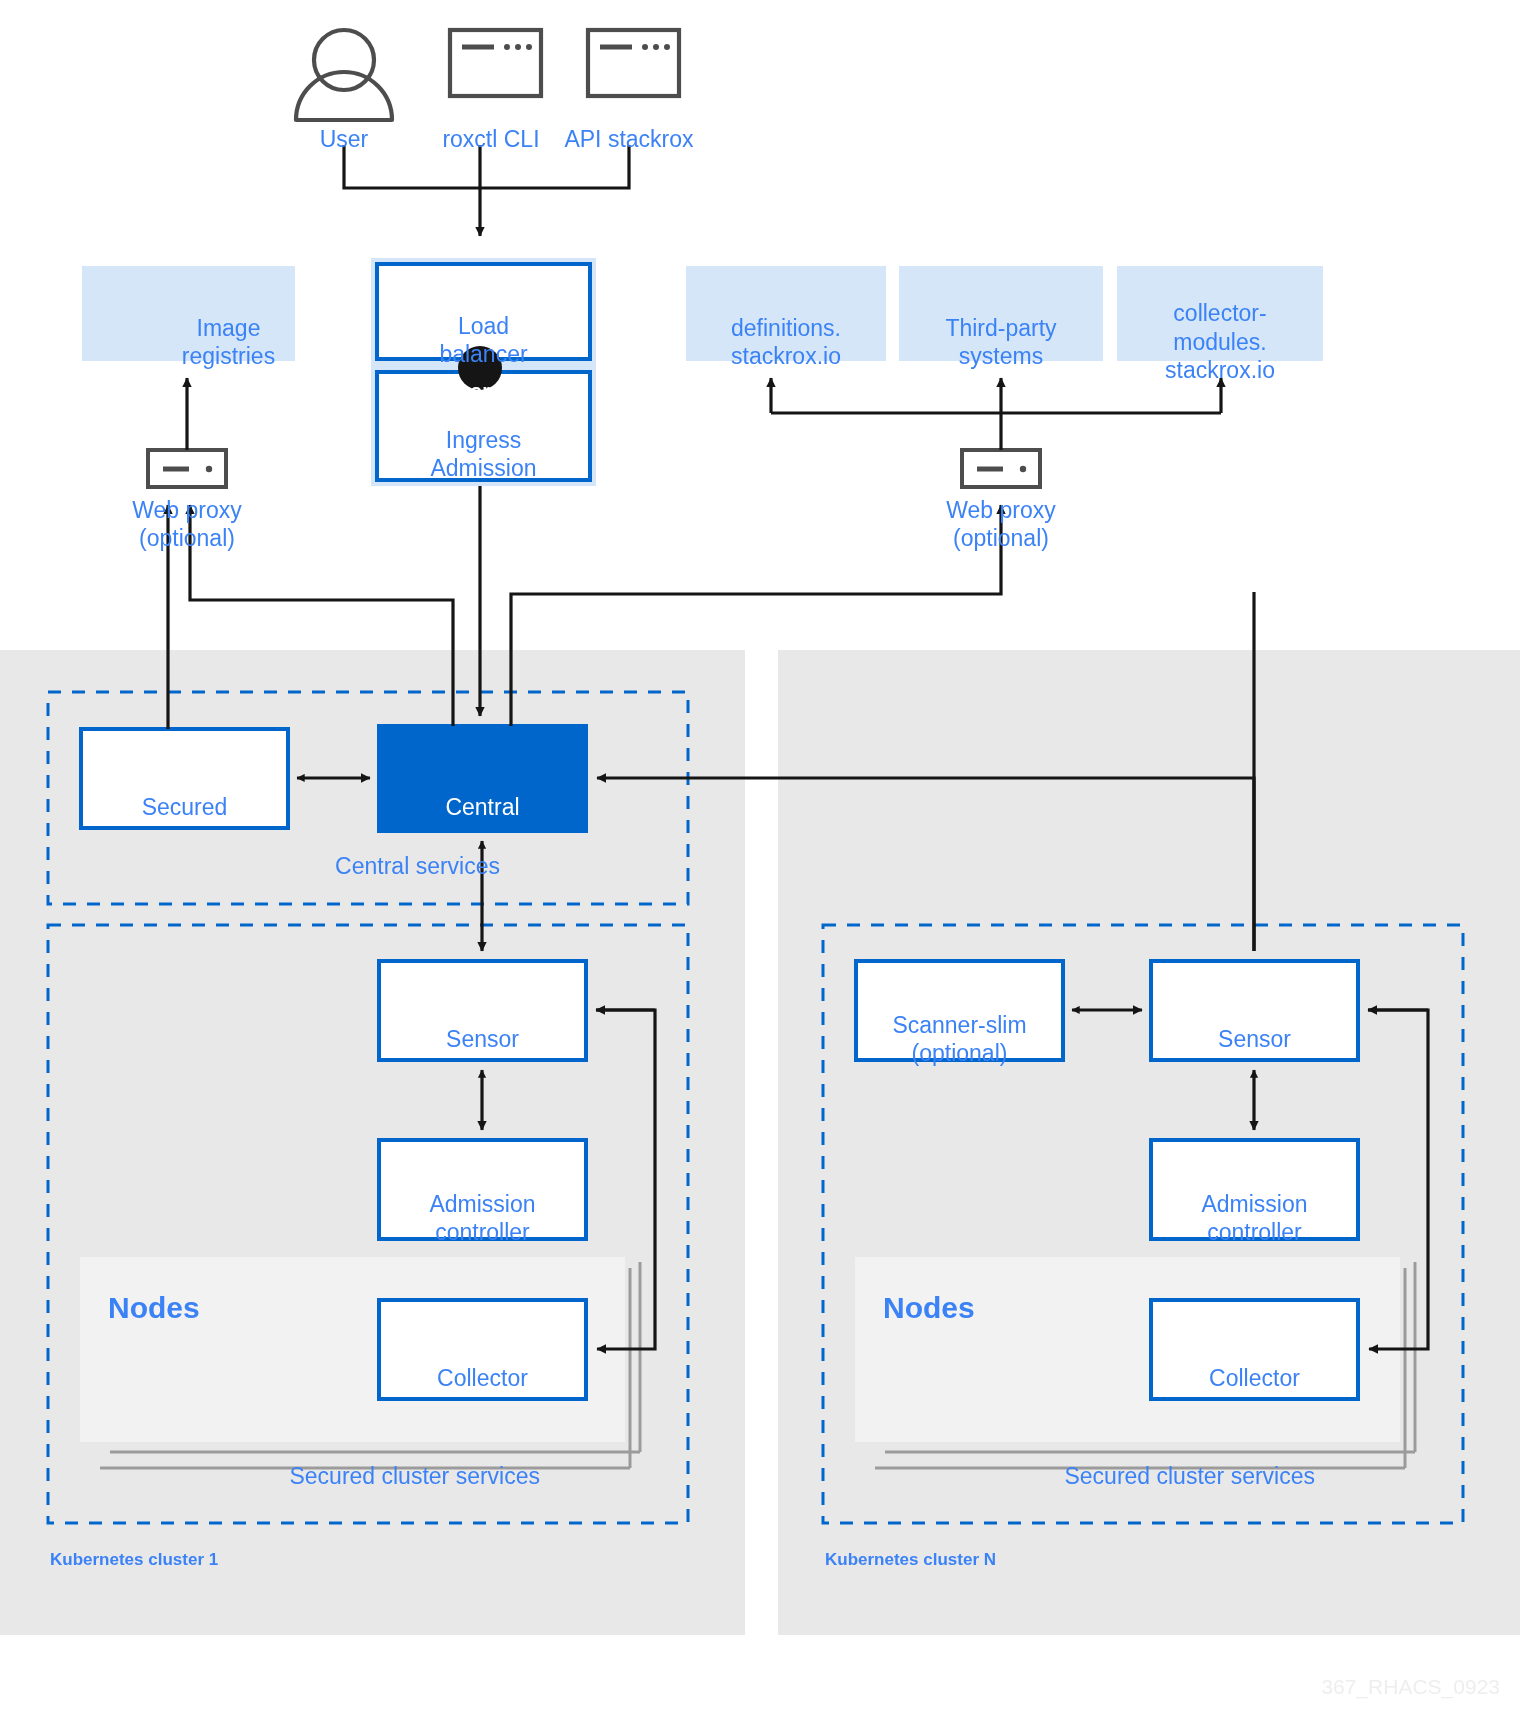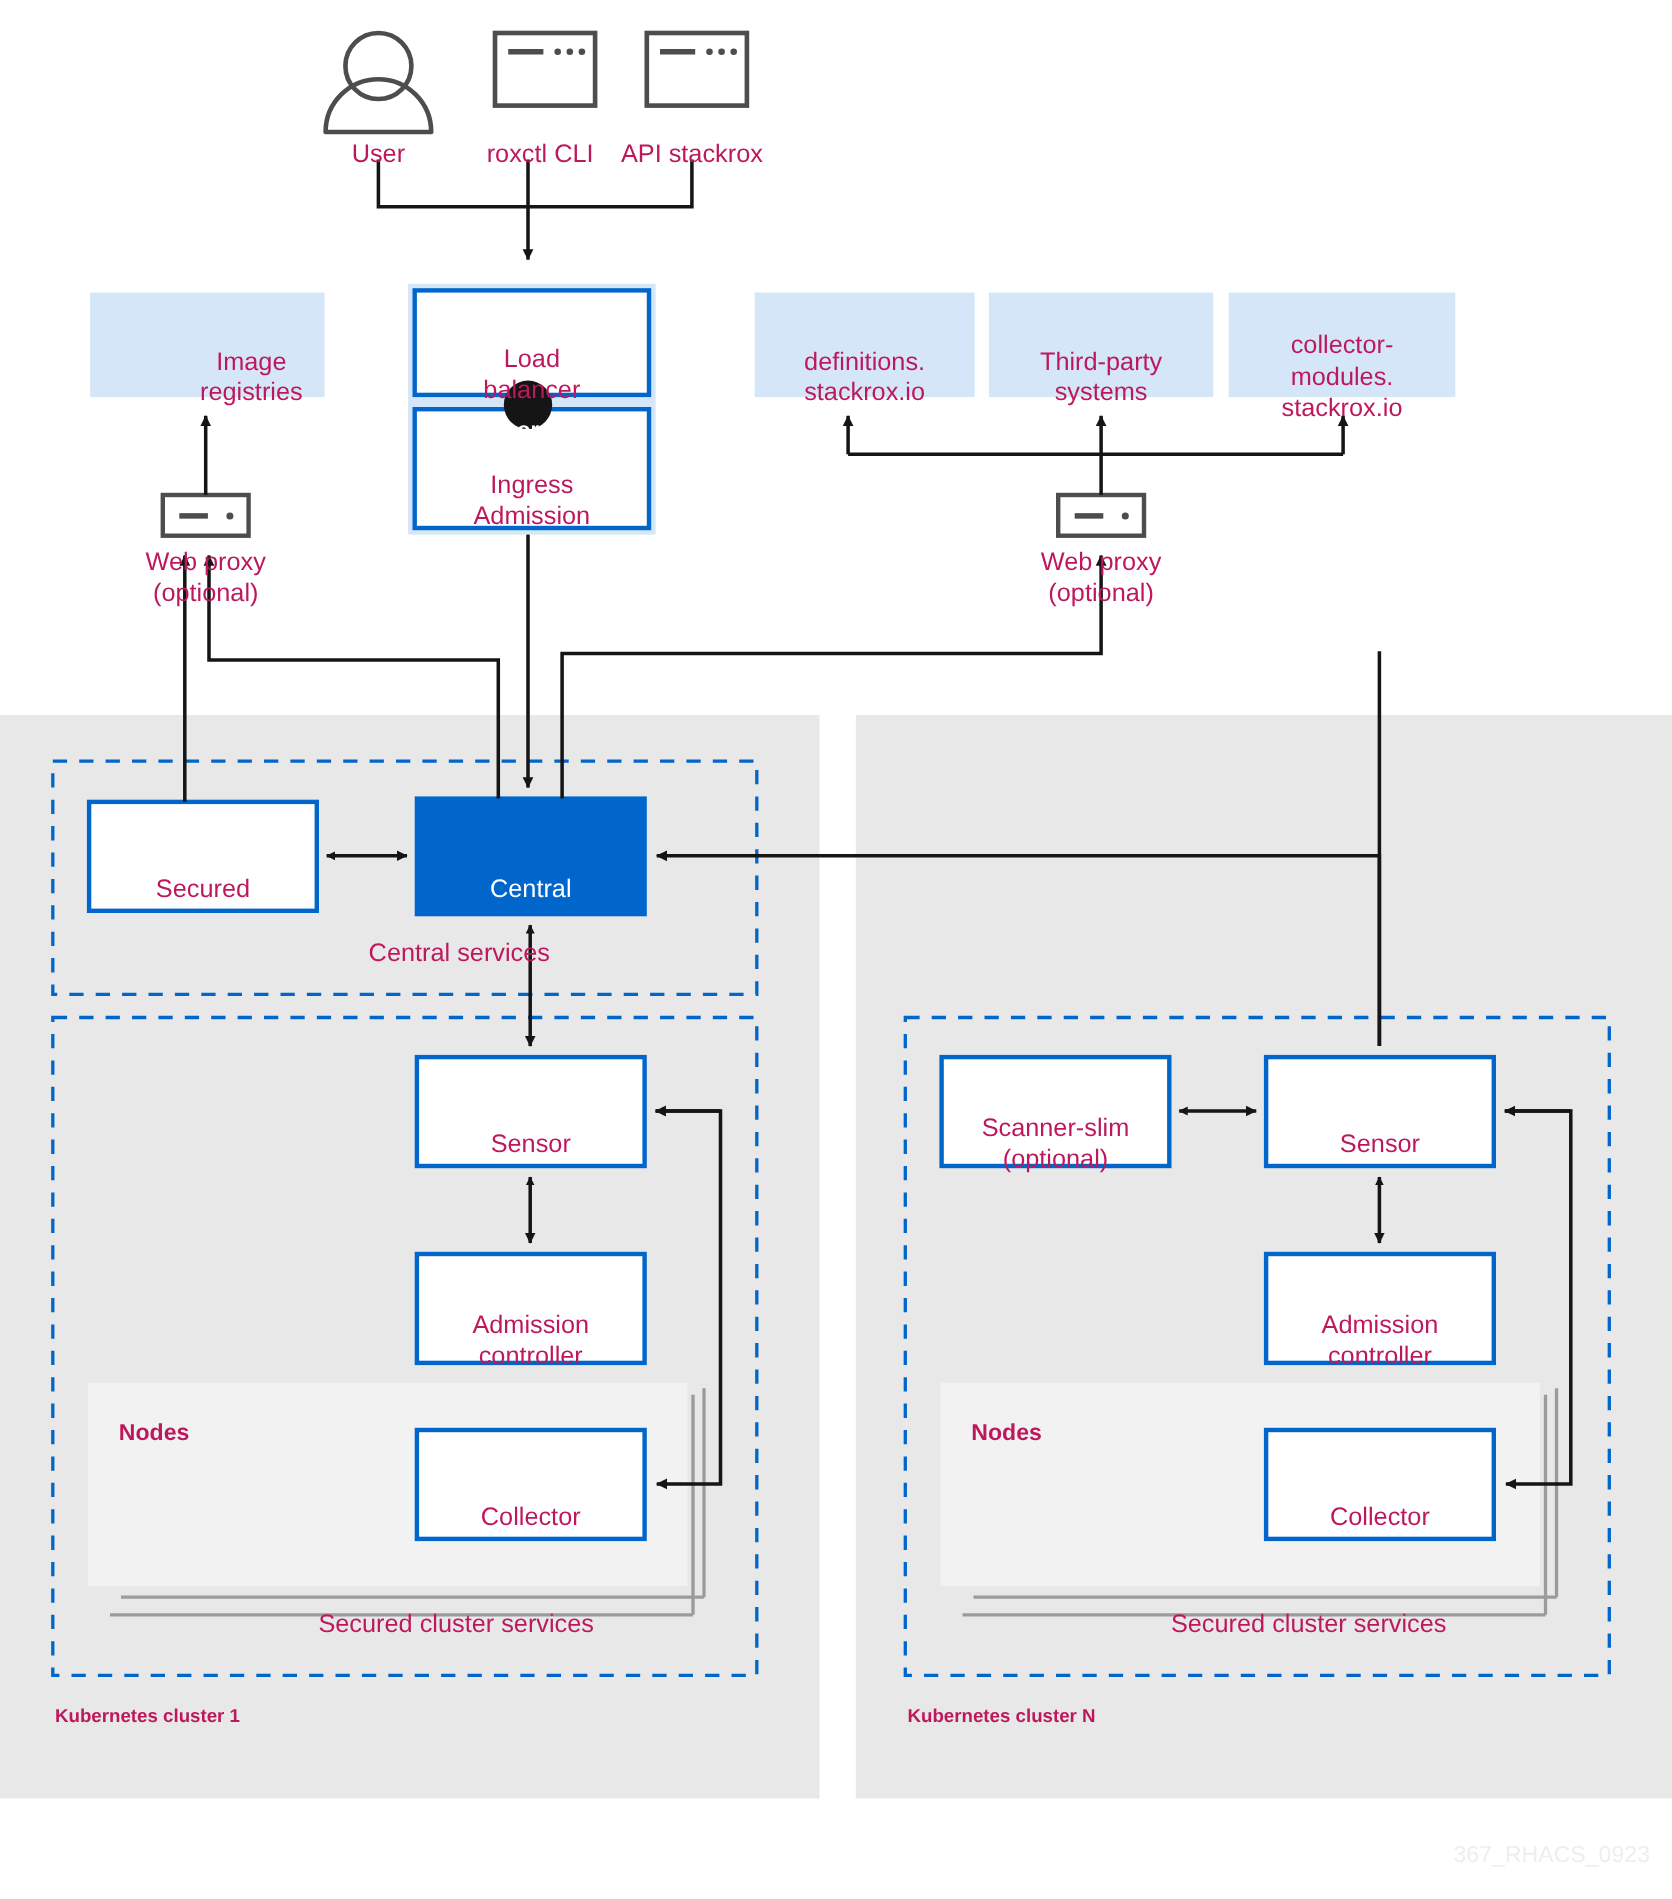--- a/index.html
+++ b/index.html
@@ -20,29 +20,29 @@
   #stage svg {
     position: absolute;
     left: 0;
     top: 0;
     width: 1520px;
     height: 1726px;
   }
   .lbl {
     position: absolute;
     font-family: "Liberation Sans", sans-serif;
-    color: #be185d;
+    color: #3b82f6;
     text-align: center;
     line-height: 1.22;
     white-space: pre-line;
   }
   .t-node { font-size: 23px; }
   .t-source { font-size: 23px; }
   .t-group { font-size: 23px; font-weight: normal; text-align: right; }
-  .t-nodes { font-size: 21px; font-weight: bold; text-align: left; }
+  .t-nodes { font-size: 30px; font-weight: bold; text-align: left; }
   .t-cluster { font-size: 17px; font-weight: bold; text-align: left; }
   .t-or { font-size: 20px; font-weight: bold; color: #ffffff; }
   .t-watermark { font-size: 21px; color: #eeeeee; text-align: right; }
   .t-white { color: #ffffff; text-align: center; }
   .ctr {
     display: flex;
     align-items: center;
     justify-content: center;
     height: 100%;
   }

